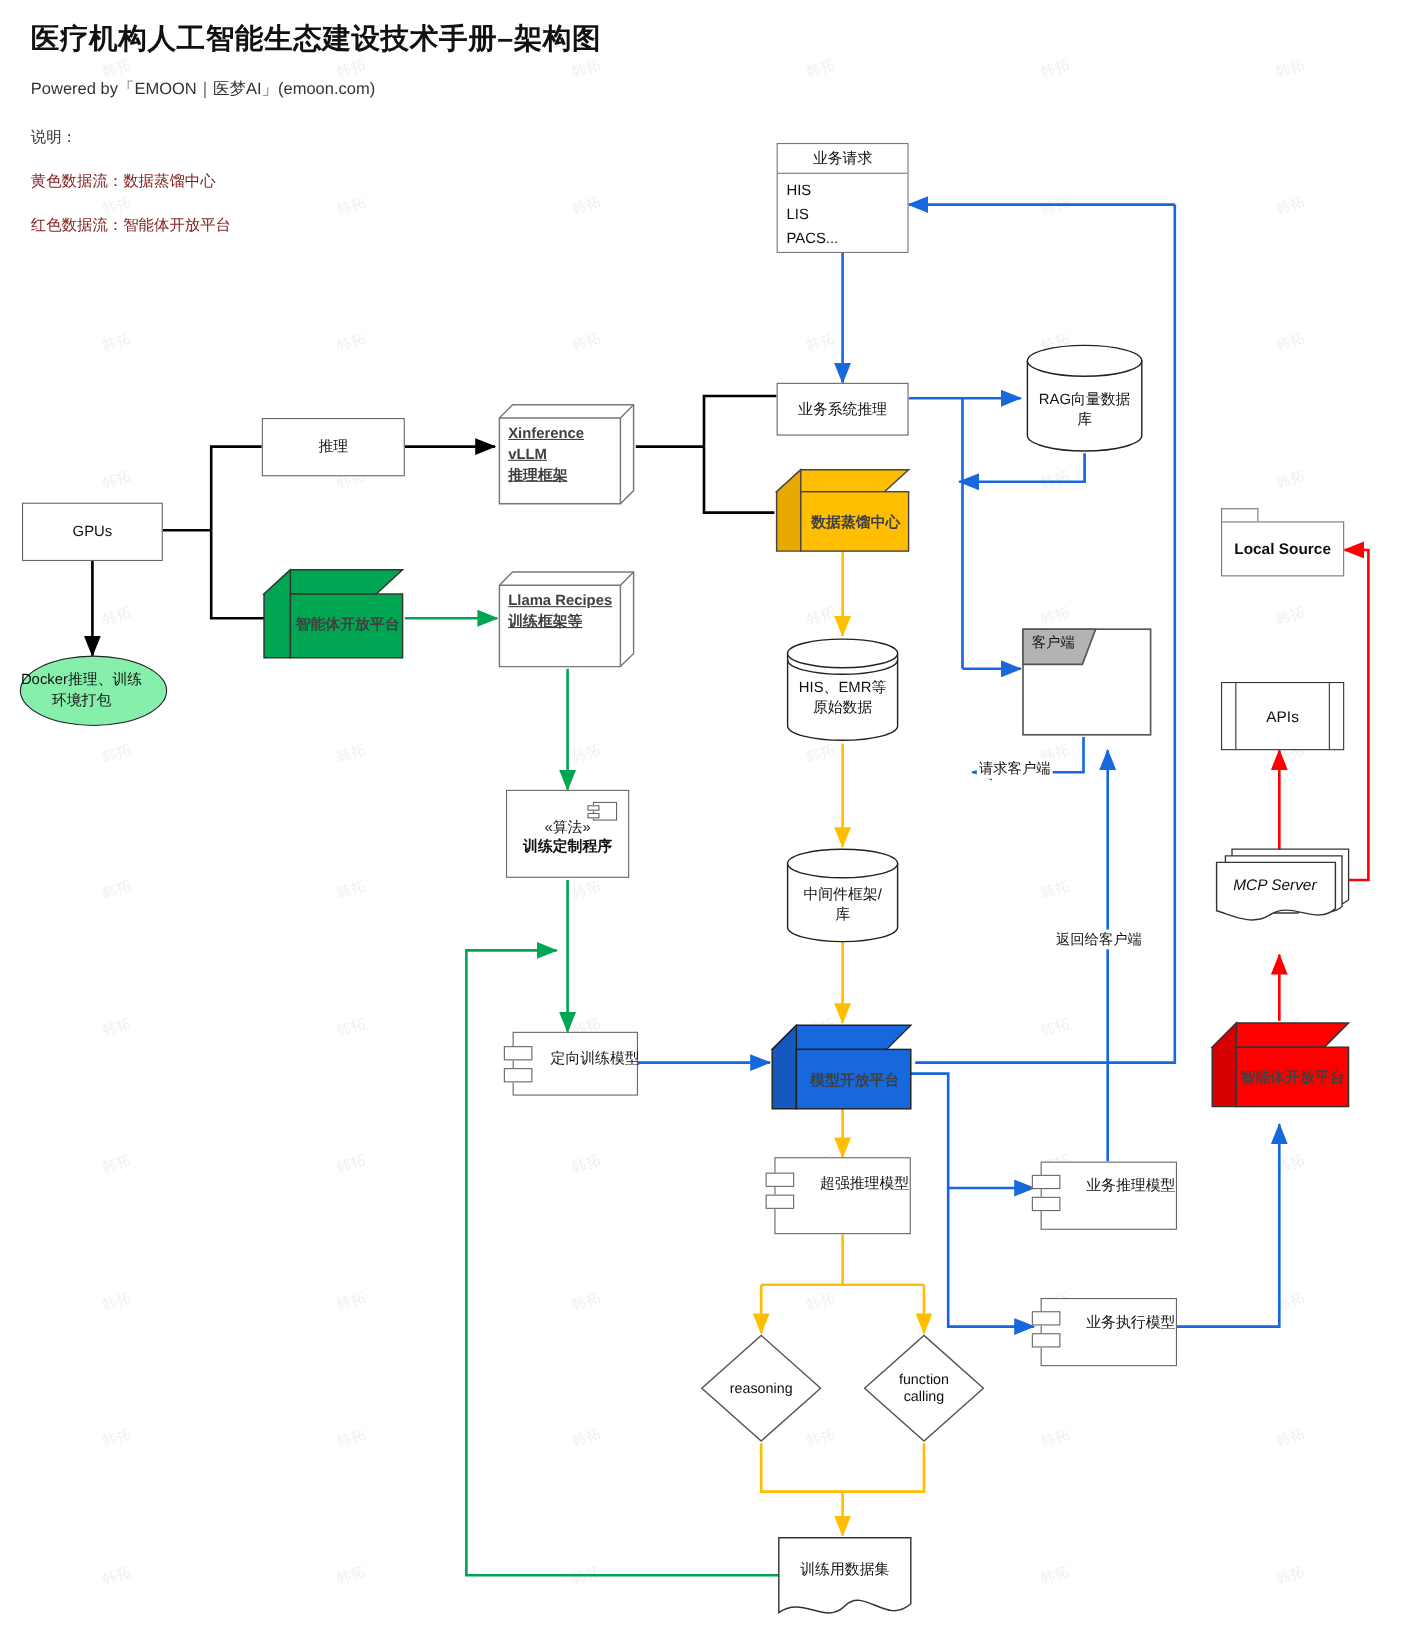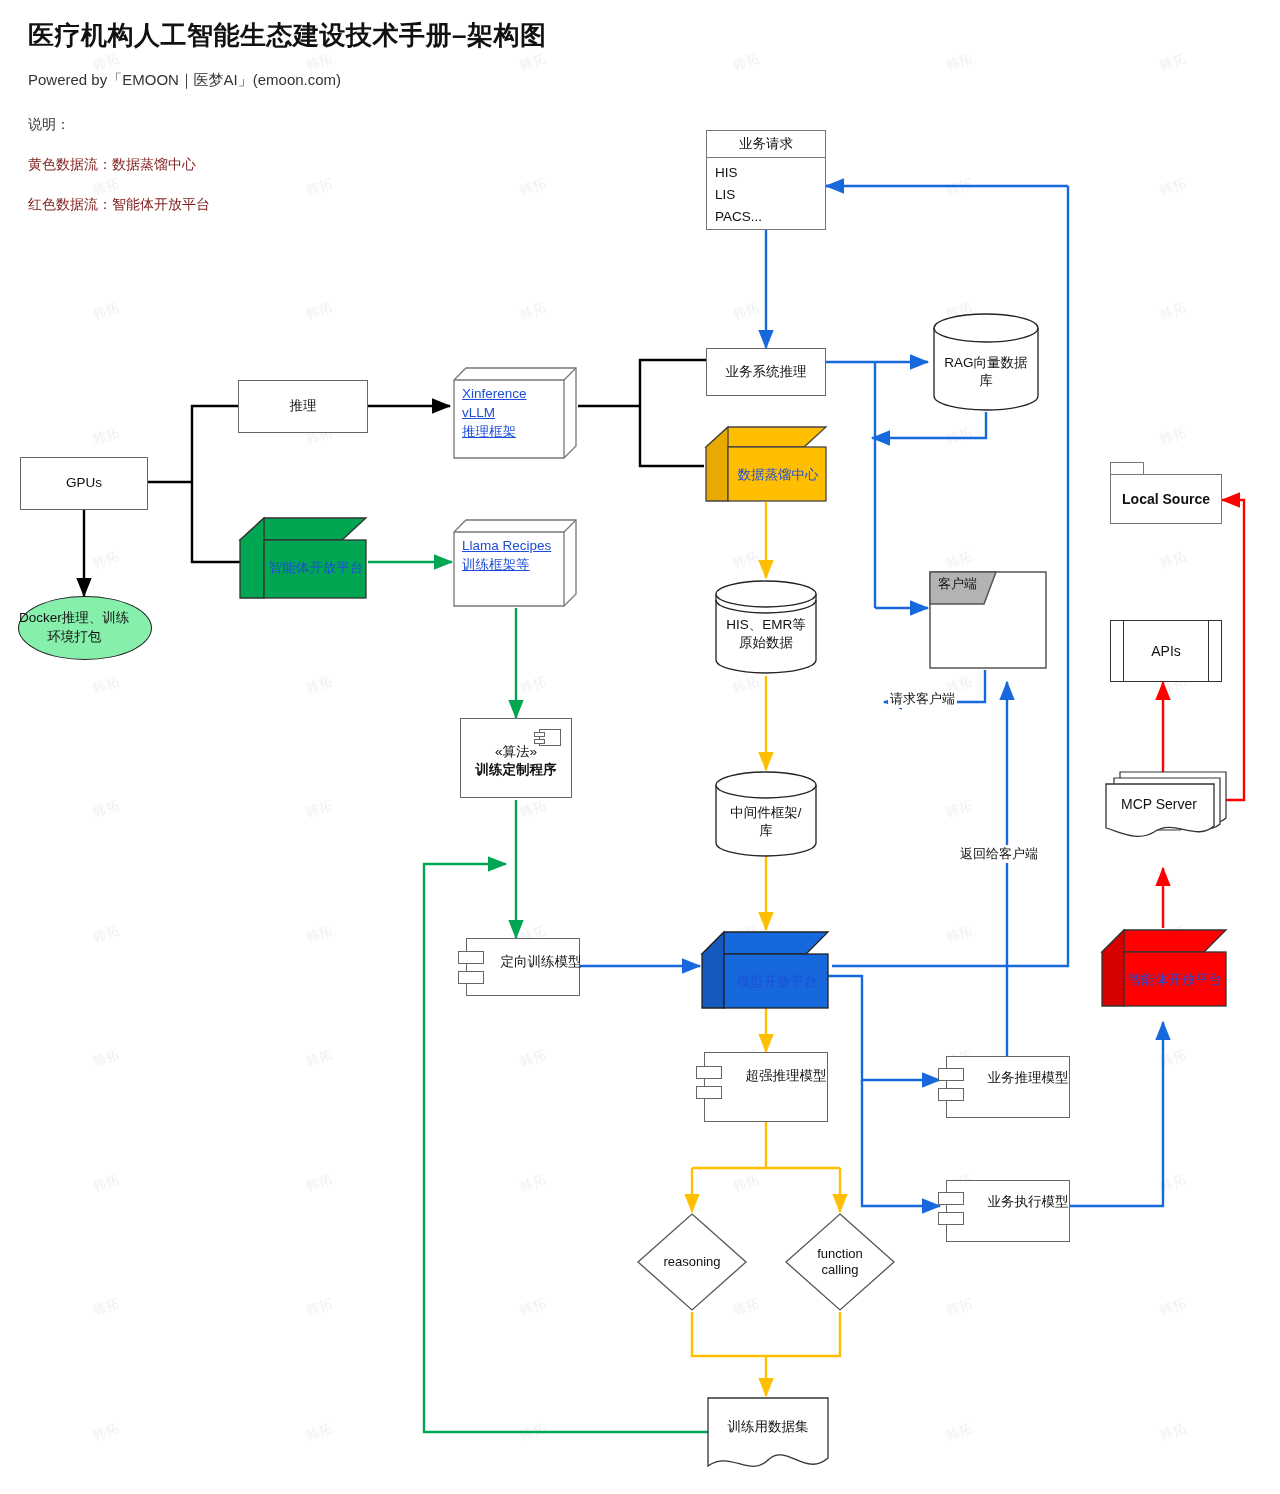--- a/index.html
+++ b/index.html
@@ -27,21 +27,21 @@
   
   .node{position:absolute;z-index:3;box-sizing:border-box;
         display:flex;align-items:center;justify-content:center;
         text-align:center;font-size:13.5px;line-height:1.35;color:#111;}
 
   .rectbox{border:1.3px solid #666;background:#fff;}
 
   
   .box3d{position:absolute;z-index:3;}
   .box3d .b3-label{position:absolute;z-index:4;font-size:13.5px;
-        line-height:1.42;text-align:left;color:#1d4ed8;}
+        line-height:1.42;text-align:left;color:#404040;font-weight:bold;}
   .box3d .b3-label span{text-decoration:underline;display:block;}
 
   
   .cyl{position:absolute;z-index:3;}
   .cyl .cyl-label{position:absolute;left:0;width:100%;text-align:center;
         font-size:13.5px;line-height:1.35;z-index:4;}
 
   
   .ellipse{position:absolute;border:1.4px solid #222;border-radius:50%;
         background:#86efac;z-index:3;display:flex;align-items:center;
@@ -77,21 +77,21 @@
         display:flex;align-items:center;justify-content:center;
         font-size:14px;font-weight:bold;}
 
   
   .apis{position:absolute;border:1.3px solid #333;background:#fff;z-index:3;
         box-sizing:border-box;display:flex;align-items:center;justify-content:center;
         font-size:14px;}
   .apis .bar{position:absolute;top:0;bottom:0;width:1.3px;background:#333;}
 
   
-  .docstack{position:absolute;z-index:3;}
+  .docstack{position:absolute;z-index:3;font-style:italic;}
   .docstack svg{position:absolute;left:0;top:0;}
   .docstack .ds-label{position:absolute;left:0;width:100%;text-align:center;
         font-size:14px;z-index:4;}
 
   
   .wavydoc{position:absolute;z-index:3;}
   .wavydoc .wd-label{position:absolute;left:0;width:100%;text-align:center;
         font-size:13.5px;z-index:4;}
 
   

